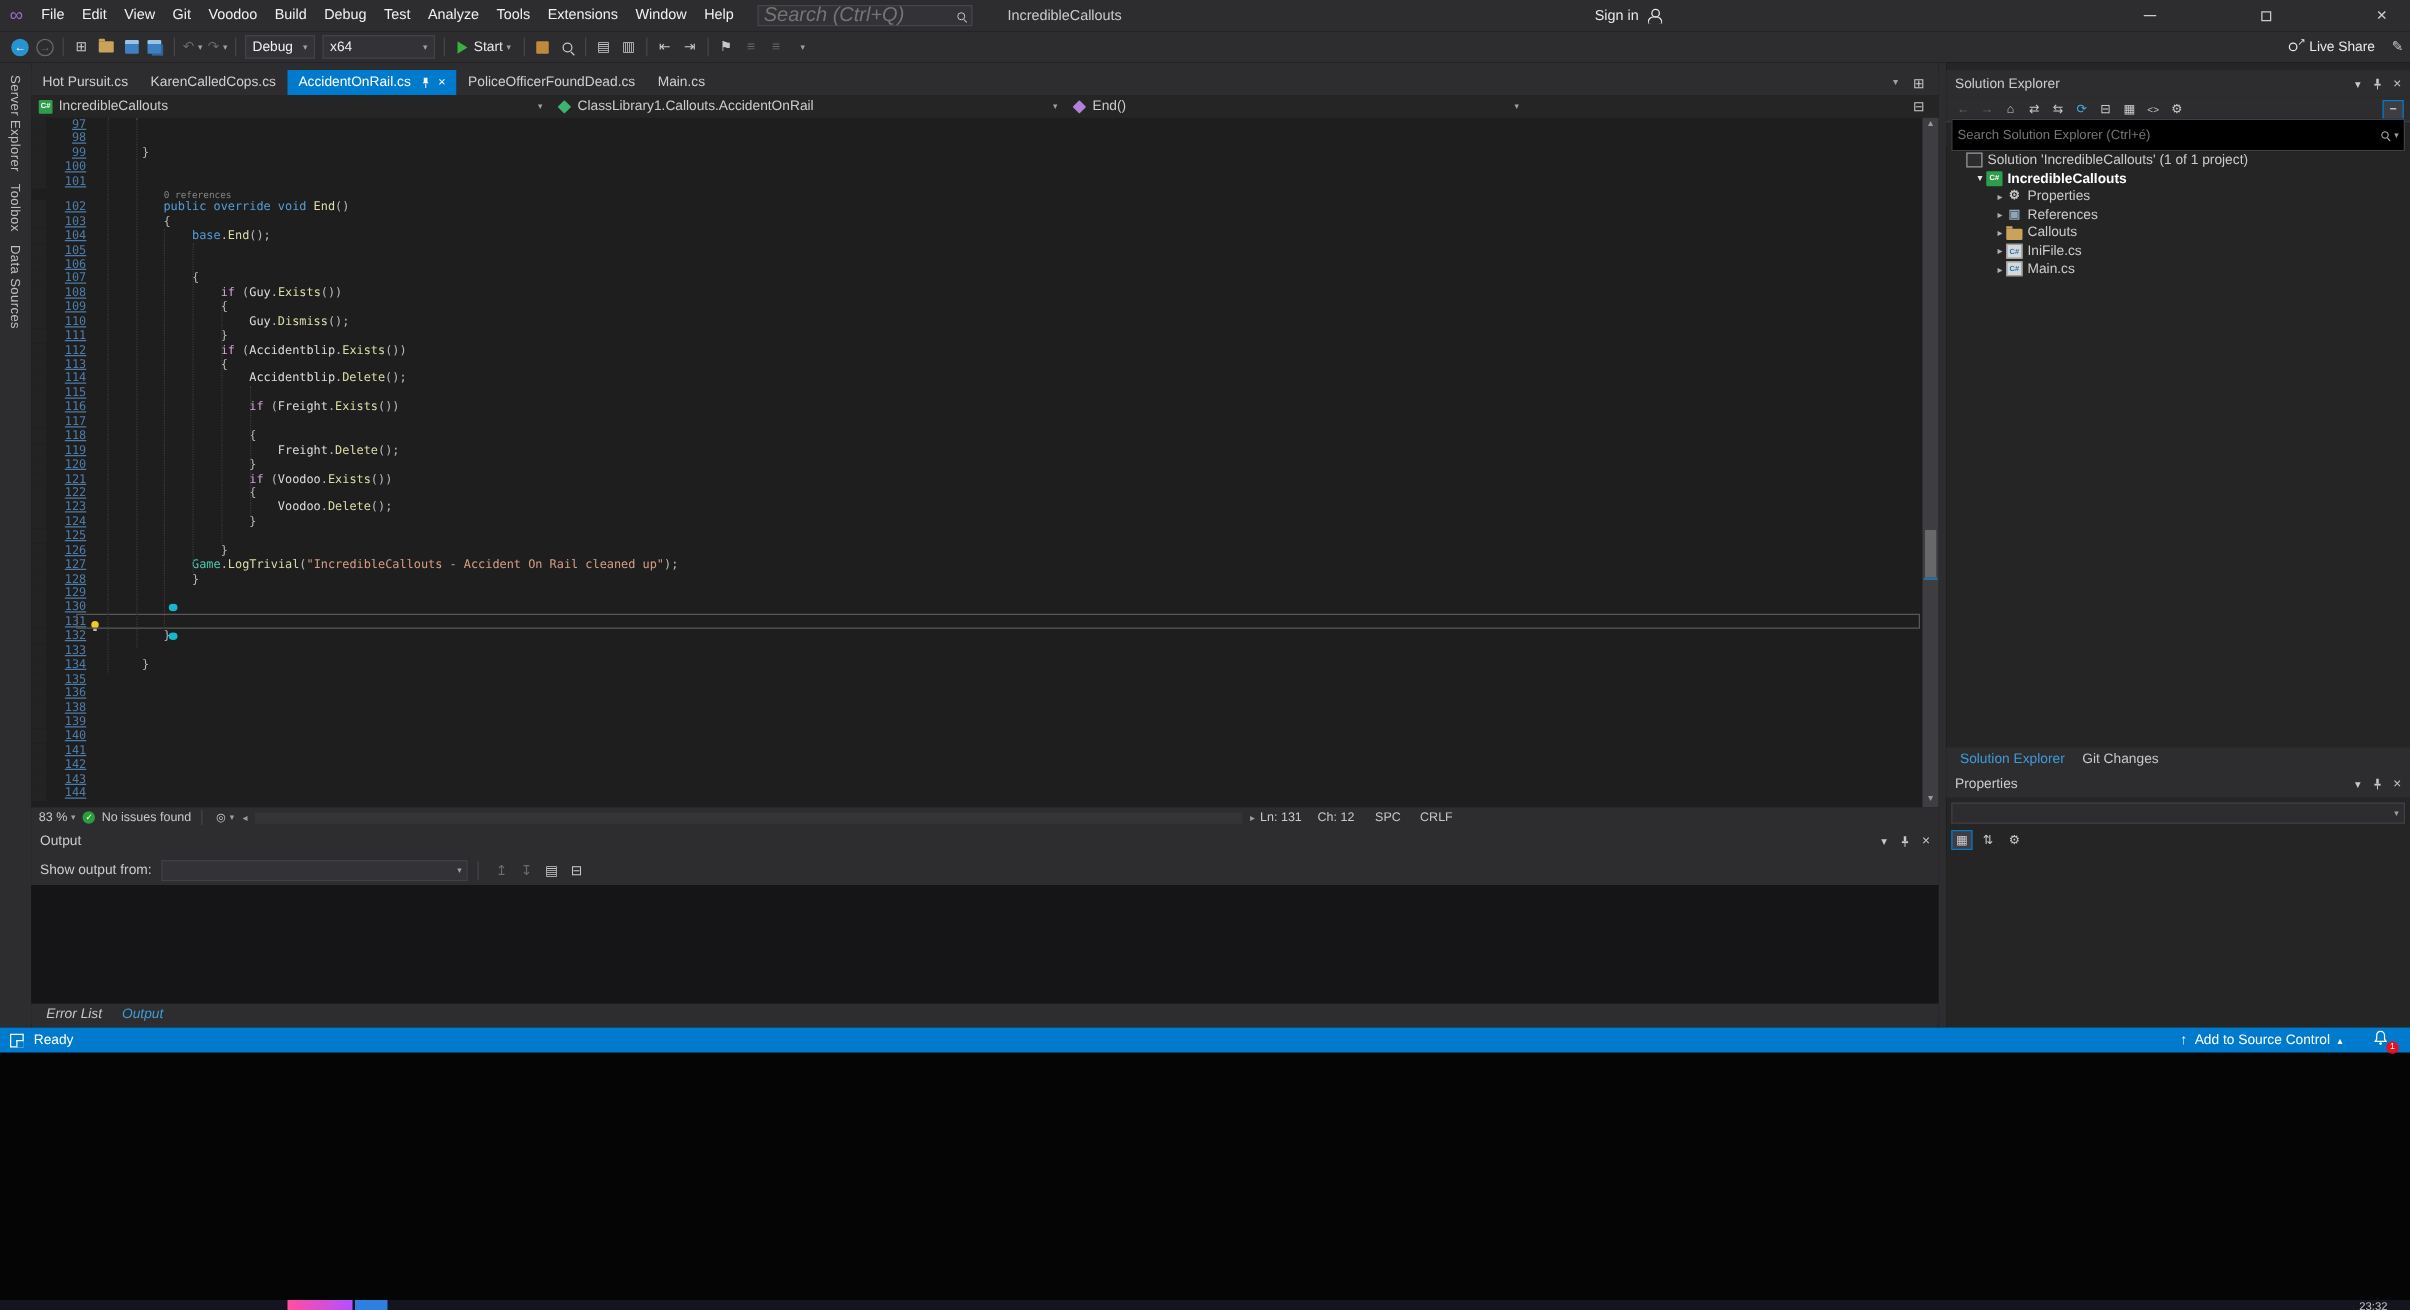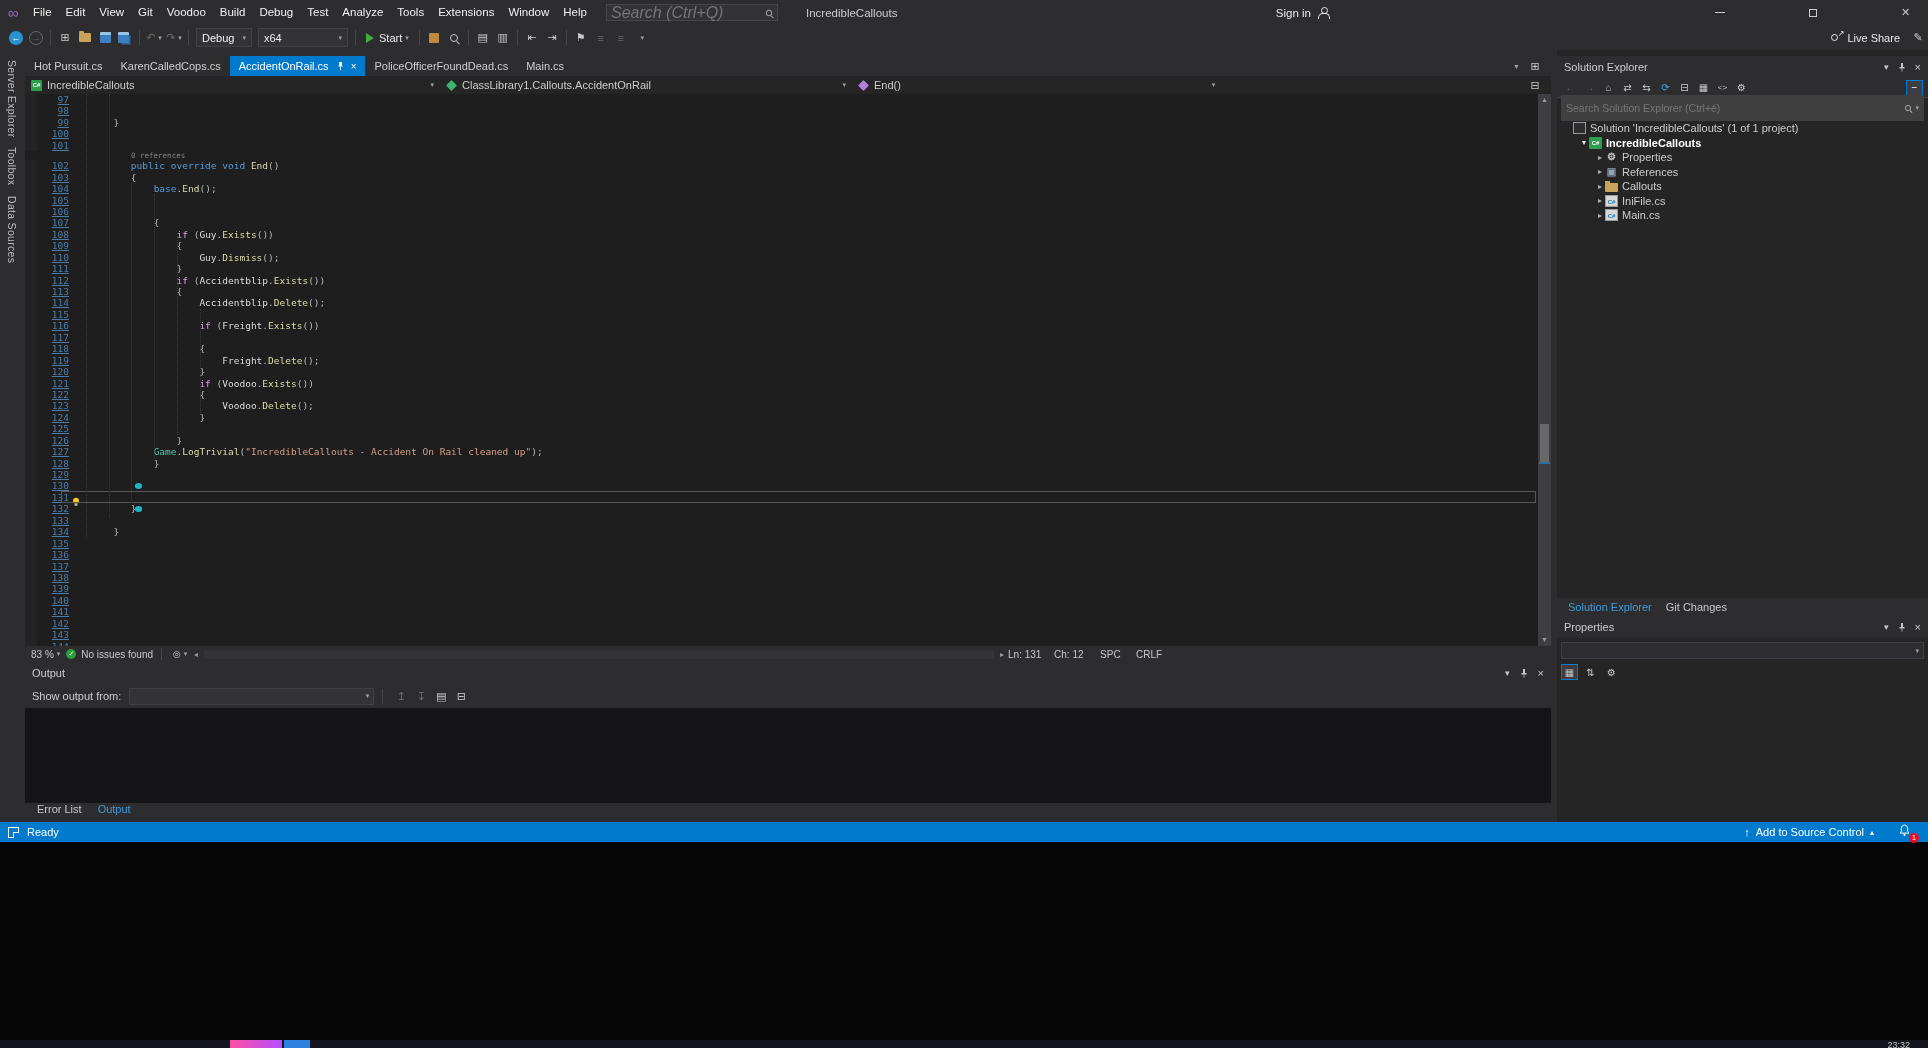--- a/index.html
+++ b/index.html
@@ -110,36 +110,36 @@
   .otitle { position:absolute; left:0; top:612px; width:100%; height:22px; background:#2D2D30;
     display:flex; align-items:center; font-size:11px; color:#CCC; padding:0 7px; }
   .otitle .icons { margin-left:auto; display:flex; align-items:center; gap:10px; color:#C8C8C8; font-size:9px; }
   .otoolbar { position:absolute; left:0; top:634px; width:100%; height:24px; background:#2D2D30;
     display:flex; align-items:center; font-size:11px; color:#CCC; padding:0 7px; }
   .ocombo { width:245px; height:17px; background:#333337; border:1px solid #3F3F46; margin-left:8px;
     display:flex; align-items:center; padding:0 4px; }
   .ocombo .car { margin-left:auto; }
   .ocontent { position:absolute; left:0; top:658px; width:100%; height:95px; background:#151517; }
   .ptabs { position:absolute; left:0; top:753px; width:100%; height:15px; background:#2D2D30;
-    display:flex; align-items:flex-start; padding-left:4px; font-size:11px; }
+    display:flex; align-items:center; padding-left:4px; font-size:11px;font-style:italic; }
   .ptab { padding:0 8px; color:#C8C8C8; }
   .ptab.active { color:#3F9BD8; }
 
   
   .splitter { position:absolute; left:1551px; top:50px; width:6px; height:772px; background:#2D2D30; }
   .rpanel { position:absolute; left:1557px; top:50px; width:371px; height:772px; background:#252526; }
   .rtitle { height:22px; background:#2D2D30; display:flex; align-items:center; font-size:11px; color:#CCC; padding:0 7px; }
   .rtitle .icons { margin-left:auto; display:flex; align-items:center; gap:9px; color:#C8C8C8; font-size:9px; }
   .setoolbar { height:20px; background:#2D2D30; display:flex; align-items:center; padding:0 5px; gap:2px;
     border-bottom:1px solid #3F3F46; }
   .sico { min-width:17px; height:16px; display:flex; align-items:center; justify-content:center; font-size:10px; color:#C8C8C8; }
   .sico.dim { color:#6A6A6A; }
   .sico.sel { border:1px solid #007ACC; background:#3E3E42; color:#fff; margin-left:auto; }
   .sesearch { height:20px; display:flex; align-items:center; padding:2px 4px; background:#252526; }
-  .sesearch .box { flex:1; height:17px; background:#404040; border:1px solid #3F3F46; display:flex; align-items:center; padding:12px 4px; }
+  .sesearch .box { flex:1; height:17px; background:#000000; border:1px solid #3F3F46; display:flex; align-items:center; padding:12px 4px; }
   .sesearch input { flex:1; background:transparent; border:none; outline:none; color:#8A8A8A; font-size:10.5px; }
   .tree { padding-top:3px; }
   .trow { height:14.5px; display:flex; align-items:center; font-size:11px; color:#CCC; }
   .trow .arrow { width:10px; font-size:8px; color:#B0B0B0; text-align:center; flex:none; }
   .trow.bold { font-weight:bold; color:#fff; }
   .ti { width:13px; height:12px; flex:none; margin-right:4px; position:relative;
     font:bold 6px/12px "Liberation Sans",sans-serif; text-align:center; }
   .ti-solution { border:1px solid #9B9B9B; background:#2D2D30; }
   .ti-csproj { background:#2E9E4E; border-radius:1px; color:#fff; }
   .ti-csproj:after { content:"C#"; }
@@ -545,25 +545,20 @@
             <span class="cln">135</span>
             <pre class="ccode"></pre>
           </div>
           <div class="crow">
             <span class="cglyph"></span>
             <span class="cln">136</span>
             <pre class="ccode"></pre>
           </div>
           <div class="crow">
             <span class="cglyph"></span>
-            <span class="cln">137</span>
-            <pre class="ccode"></pre>
-          </div>
-          <div class="crow">
-            <span class="cglyph"></span>
             <span class="cln">138</span>
             <pre class="ccode"></pre>
           </div>
           <div class="crow">
             <span class="cglyph"></span>
             <span class="cln">139</span>
             <pre class="ccode"></pre>
           </div>
           <div class="crow">
             <span class="cglyph"></span>

